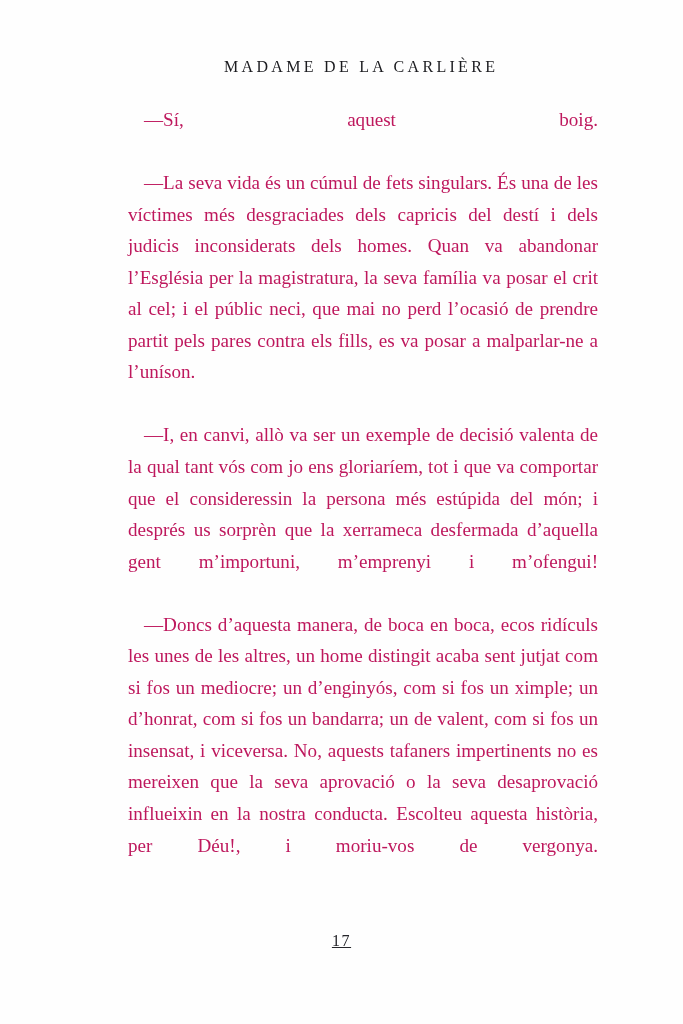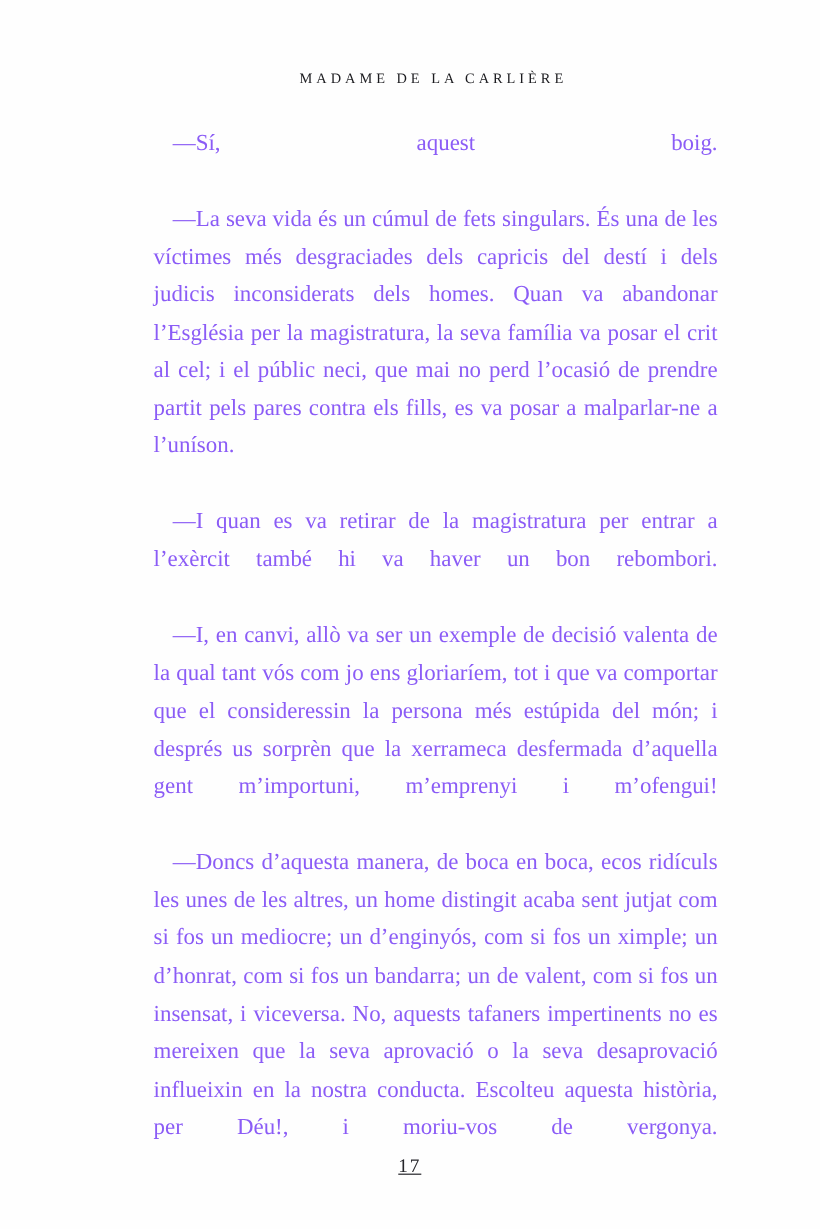--- a/index.html
+++ b/index.html
@@ -19,21 +19,21 @@
     color: #17171a;
     box-sizing: border-box;
   }
 
   .running-head {
     position: absolute;
     top: 58px;
     left: 0;
     right: 0;
     text-align: center;
-    font-size: 12px;
+    font-size: 16px;
     letter-spacing: 3.3px;
     text-indent: 3.3px;
     color: #1b1b1f;
     text-transform: uppercase;
     font-variant: small-caps;
     white-space: nowrap;
     padding-left: 36px;
   }
 
   .text-block {
@@ -45,54 +45,53 @@
 
   .para {
     margin: 0;
     font-size: 19.1px;
     line-height: 31.55px;
     text-align: justify;
     text-justify: inter-word;
     text-indent: 16px;
     hyphens: manual;
     -webkit-hyphens: manual;
-    color: #8b5cf6;
+    color: #be185d;
   }
 
   
   .para::after {
     content: "";
     display: inline-block;
     width: 100%;
   }
 
   .folio {
     position: absolute;
-    top: 964px;
+    top: 932px;
     left: 0;
     right: 0;
     text-align: center;
     font-size: 16px;
     letter-spacing: 1.6px;
     color: #25252a;
     font-variant-numeric: oldstyle-nums;
     text-decoration: underline;
   }
 </style>
 </head>
 <body>
 
 <div class="page">
 
   <div class="running-head">MADAME DE LA CARLIÈRE</div>
 
   <div class="text-block">
     <p class="para">—Sí, aquest boig.</p>
     <p class="para">—La seva vida és un cúmul de fets singulars. És una de les víctimes més desgraciades dels capricis del destí i dels judicis inconsiderats dels homes. Quan va abandonar l’Església per la magistratura, la seva família va posar el crit al cel; i el públic neci, que mai no perd l’ocasió de prendre partit pels pares contra els fills, es va posar a malparlar-ne a l’uníson.</p>
-    <p class="para">—I quan es va retirar de la magistratura per entrar a l’exèrcit també hi va haver un bon rebombori.</p>
     <p class="para">—I, en canvi, allò va ser un exemple de decisió valenta de la qual tant vós com jo ens gloriaríem, tot i que va comportar que el consideressin la persona més estúpida del món; i després us sorprèn que la xerrameca desfermada d’aquella gent m’importuni, m’emprenyi i m’ofengui!</p>
     <p class="para">—Doncs d’aquesta manera, de boca en boca, ecos ridículs les unes de les altres, un home distingit acaba sent jutjat com si fos un mediocre; un d’enginyós, com si fos un ximple; un d’honrat, com si fos un bandarra; un de valent, com si fos un insensat, i viceversa. No, aquests tafaners impertinents no es mereixen que la seva aprovació o la seva desaprovació influeixin en la nostra conducta. Escolteu aquesta història, per Déu!, i moriu-vos de vergonya.</p>
 
   </div>
 
   <div class="folio">17</div>
 
 </div>
 
 </body></html>

